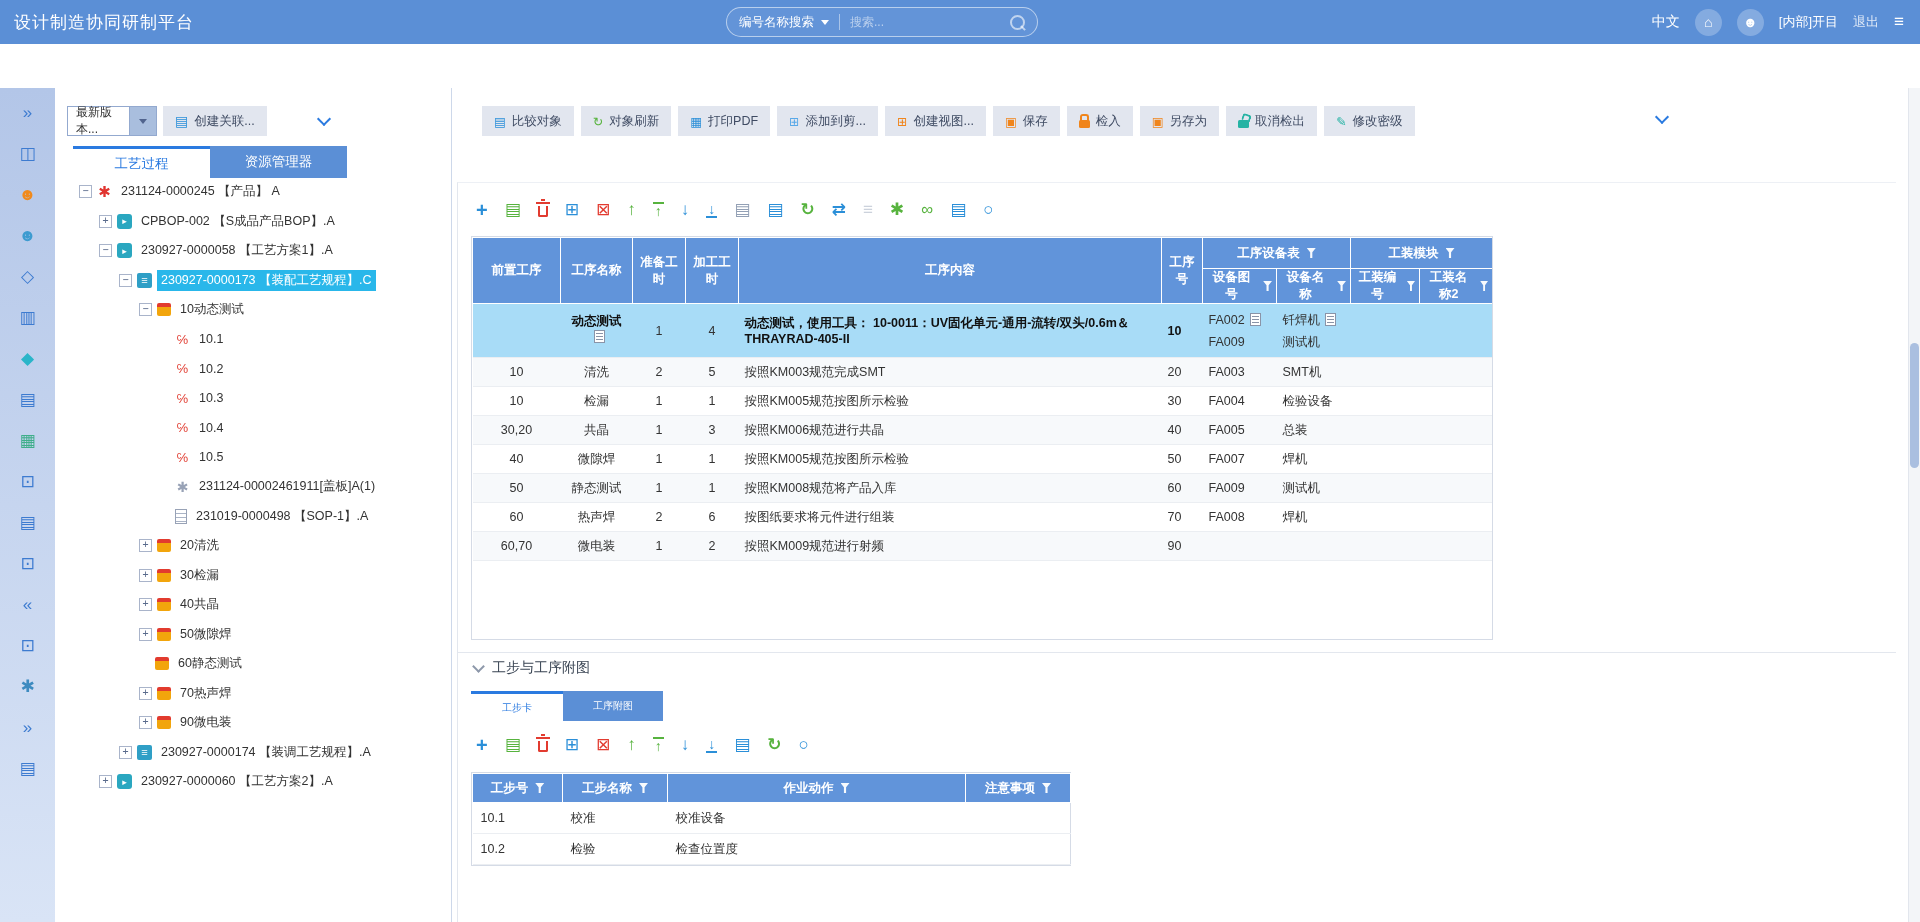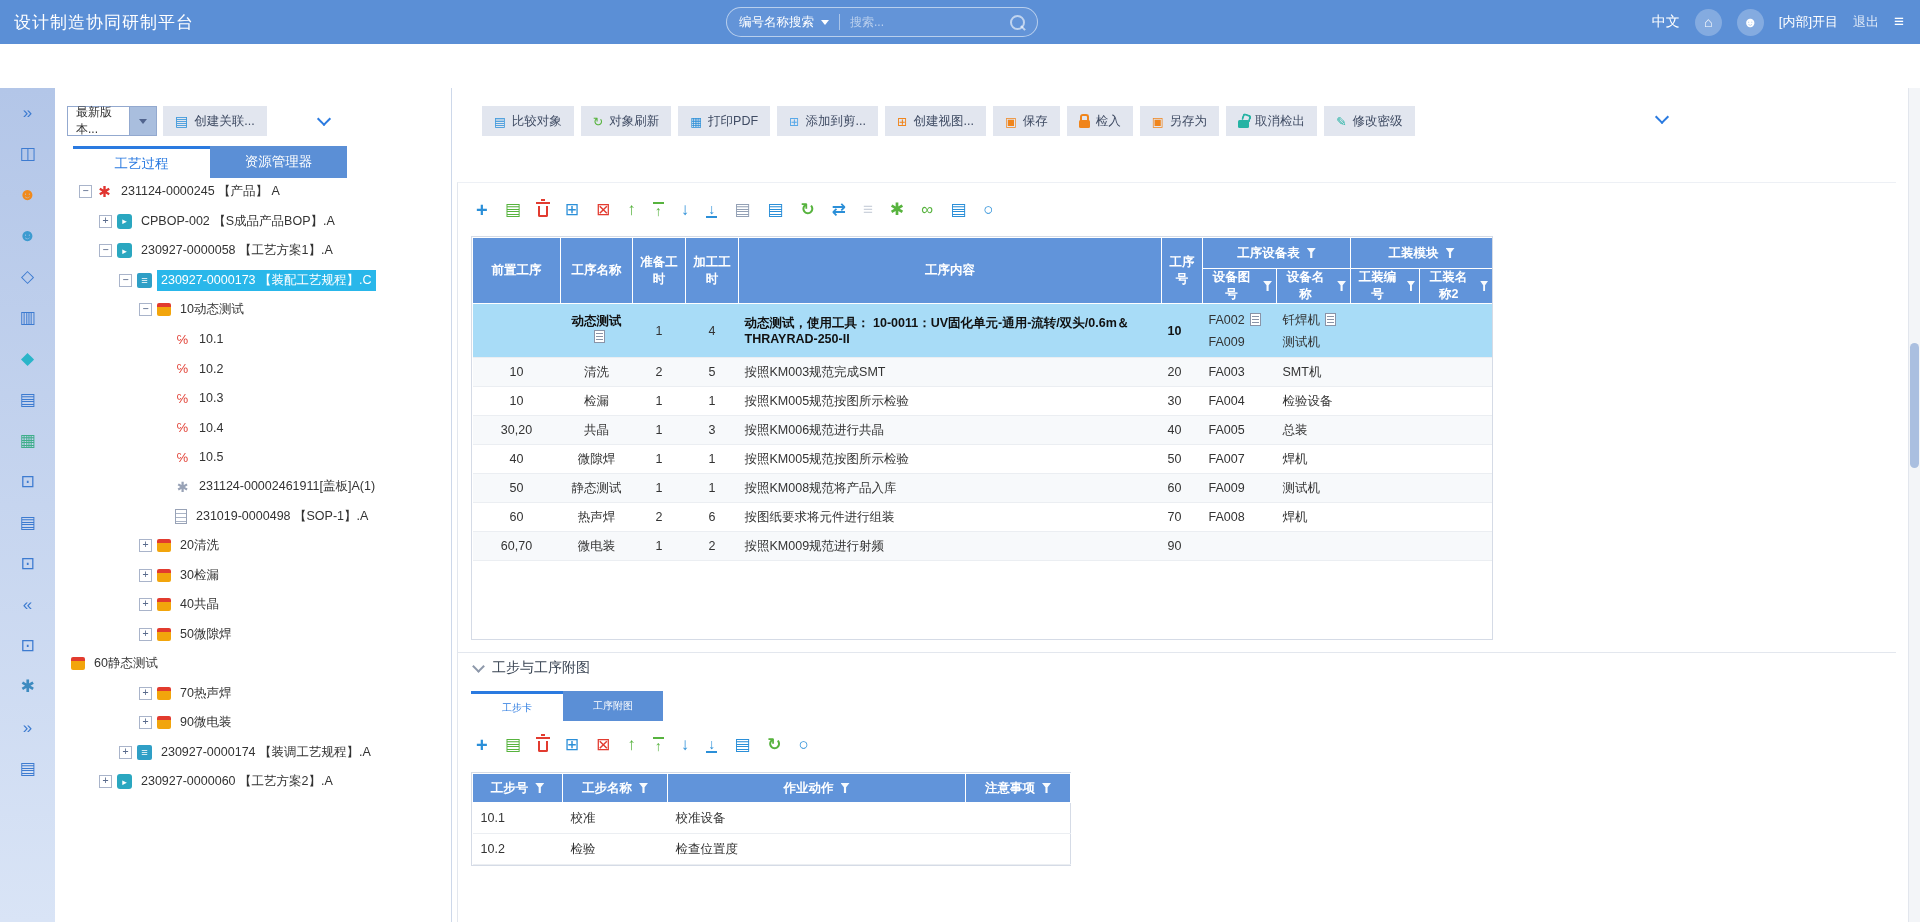--- a/index.html
+++ b/index.html
@@ -296,21 +296,21 @@
           </span>
           <span class="lbl">40共晶</span>
         </div>
         <div class="tnode" style="padding-left:84px">
           <span class="exp">+</span>
           <span style="display:inline-flex">
             <span class="ti ti-box"></span>
           </span>
           <span class="lbl">50微隙焊</span>
         </div>
-        <div class="tnode" style="">
+        <div class="tnode" style="padding-left:84px">
           <span class="exp-sp"></span>
           <span style="display:inline-flex">
             <span class="ti ti-box"></span>
           </span>
           <span class="lbl">60静态测试</span>
         </div>
         <div class="tnode" style="padding-left:84px">
           <span class="exp">+</span>
           <span style="display:inline-flex">
             <span class="ti ti-box"></span>
@@ -513,21 +513,21 @@
                   <span class="th-flex">工装名称2<span class="funnel"></span></span>
                 </th>
               </tr>
             </thead>
           <tbody id="procBody">
               <tr class="rsel">
     <td class="tc"></td>
     <td class="tc"><span class="bold">动态测试</span><span class="note"></span></td>
     <td class="tc">1</td>
     <td class="tc">4</td>
-    <td><span class="bold">动态测试，使用工具： 10-0011：UV固化单元-通用-流转/双头/0.6m＆THRAYRAD-250-II</span></td>
+    <td><span class="bold">动态测试，使用工具： 10-0011：UV固化单元-通用-流转/双头/0.6m＆THRAYRAD-405-II</span></td>
     <td><span class="bold">10</span></td>
     <td>
                   <div class="dev-line">
                     <span>FA002</span>
                     <span class="note"></span>
                   </div>
                   <div class="dev-line">
                     <span>FA009</span>
                   </div>
                 </td>

